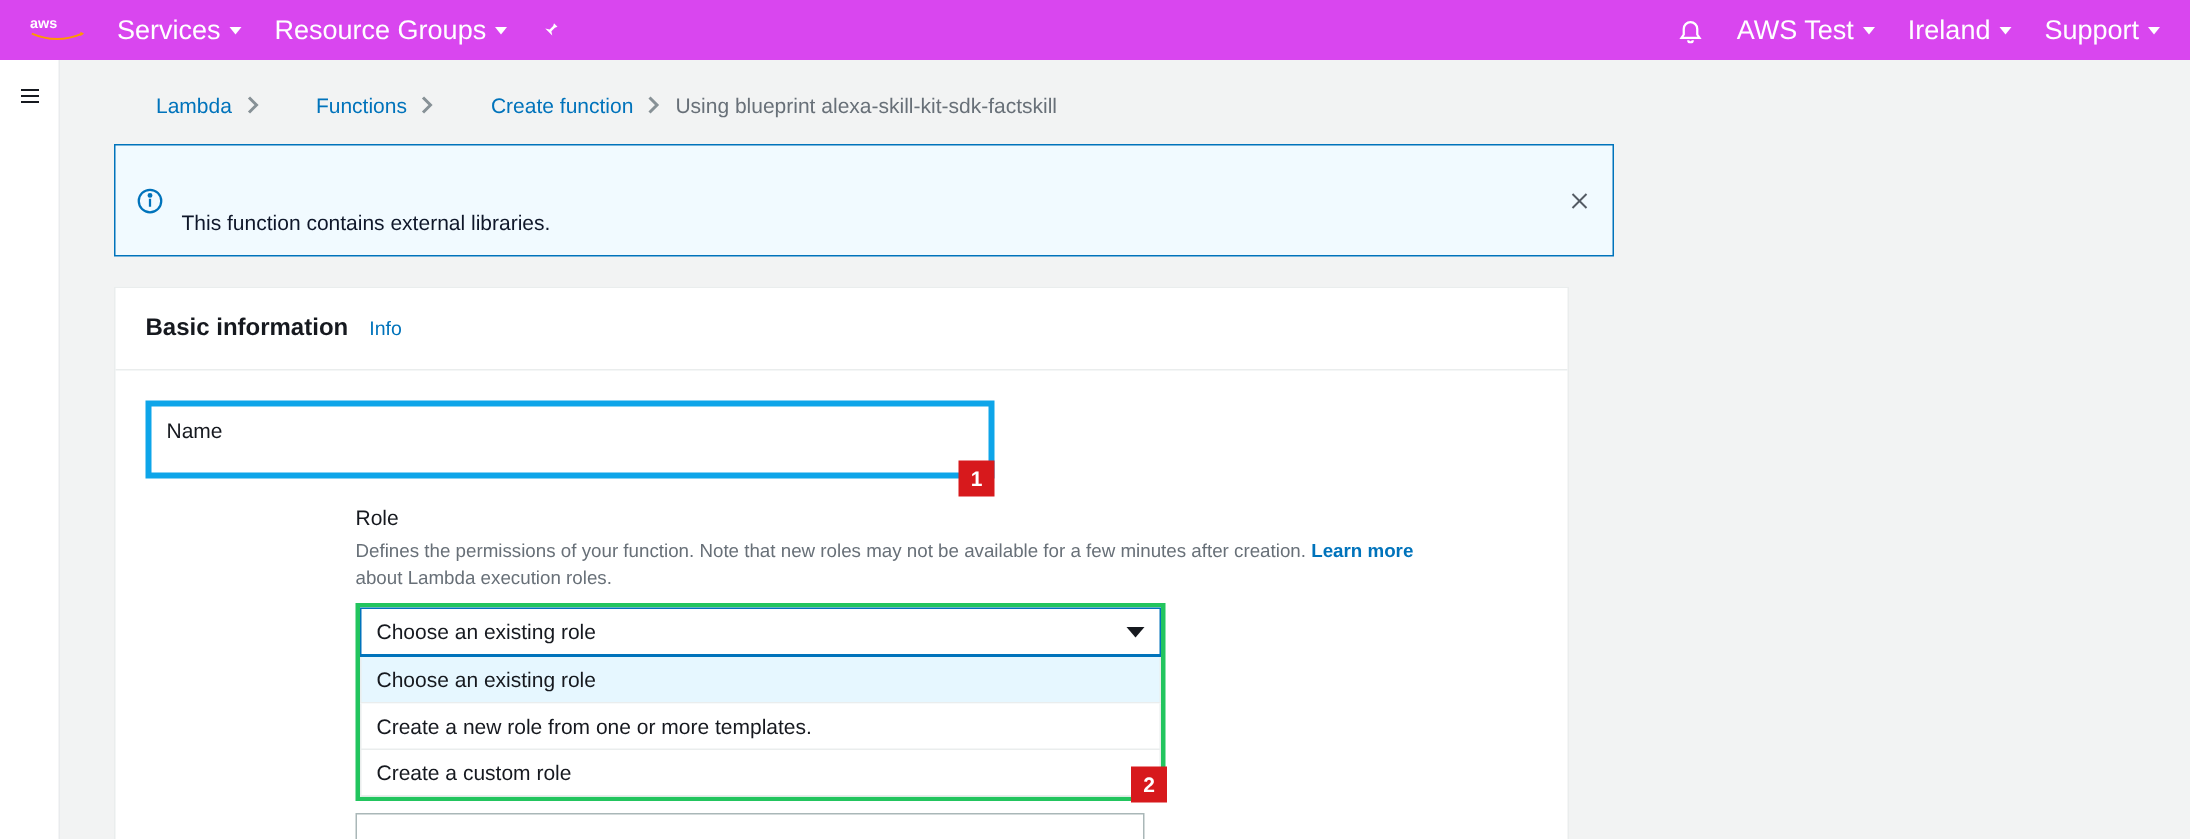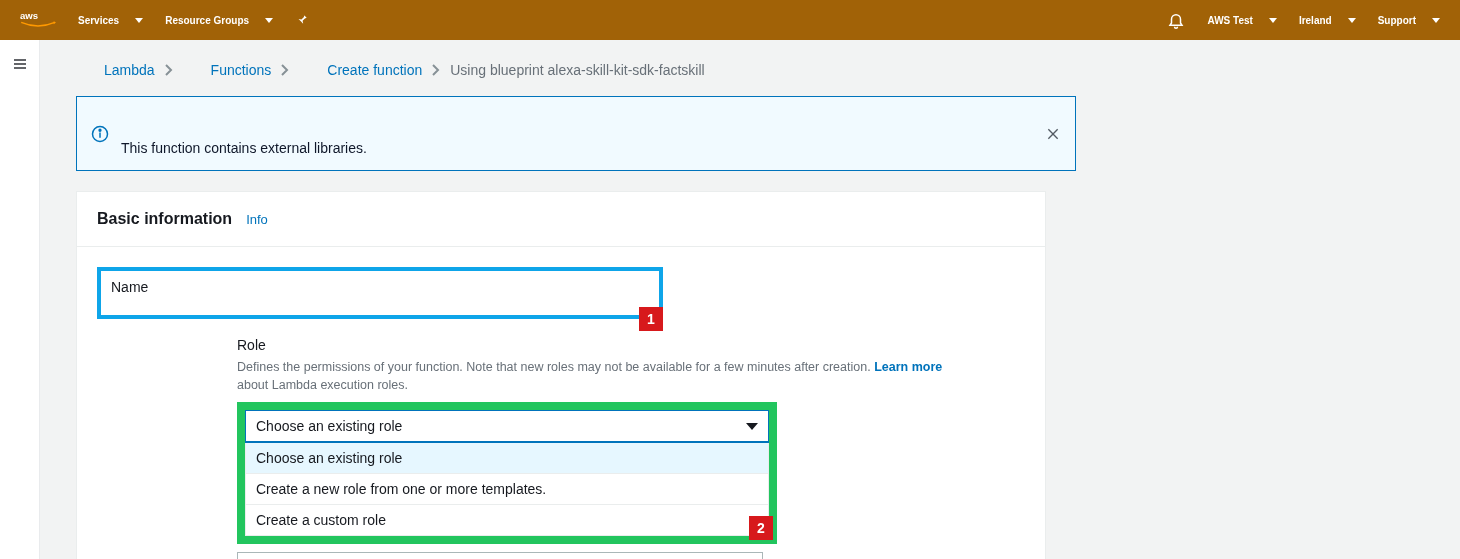--- a/index.html
+++ b/index.html
@@ -1,23 +1,23 @@
 <!DOCTYPE html>
 <html><head>
 <meta charset="utf-8">
 <style>
 * { margin: 0; padding: 0; box-sizing: border-box; font-family: "Amazon Ember", "Helvetica Neue", Arial, sans-serif; }
 body { background: #f2f3f3; font-size: 14px; color: #16191f; }
 
 
-.topnav { background: #a16207; height: 40px; display: flex; align-items: center; padding: 0 20px; color: #fff; }
+.topnav { background: #d946ef; height: 40px; display: flex; align-items: center; padding: 0 20px; color: #fff; }
 .topnav-left { display: flex; align-items: center; gap: 22px; }
 .aws-logo { display: flex; align-items: center; height: 40px; }
 .aws-logo svg { width: 36px; height: 22px; }
-.nav-item { font-size: 10px; font-weight: 700; display: flex; align-items: center; gap: 16px; cursor: pointer; }
+.nav-item { font-size: 18px; font-weight: 400; display: flex; align-items: center; gap: 6px; cursor: pointer; }
 .nav-item .caret { width: 0; height: 0; border-left: 4px solid transparent; border-right: 4px solid transparent; border-top: 5px solid #fff; }
 .pin-icon-wrap { cursor: pointer; }
 .topnav-right { margin-left: auto; display: flex; align-items: center; gap: 22px; }
 .bell-icon svg { width: 18px; height: 18px; display:block; }
 
 
 .layout { display: flex; }
 .side-strip { width: 40px; background: #fff; border-right: 1px solid #e9ebed; display: flex; justify-content: center; padding-top: 16px; }
 .hamburger { cursor: pointer; }
 .hamburger svg { width:16px; height:16px; }
@@ -48,21 +48,21 @@
 
 .name-box { border: 4px solid #0ea5e9; padding: 8px 10px 14px 10px; position: relative; width: 566px; }
 .name-box .callout { position: absolute; right: -4px; bottom: -4px; transform: translateY(50%); background: #d7191c; color: #fff; width: 24px; height: 24px; display: flex; align-items: center; justify-content: center; font-weight: 700; font-size: 14px; }
 .form-label { font-weight: 500; color: #16191f; margin-bottom: 6px; display:block; }
 .text-input { width: 520px; padding: 6px 10px; border: 1px solid #aab7b8; }
 
 .role-section { margin-top: 18px; margin-left: 140px; }
 .role-desc { color: #687078; font-size: 12.5px; margin-top: 2px; line-height: 1.4; }
 .role-desc a { color: #0073bb; font-weight: 600; text-decoration: none; }
 
-.role-select-wrap { border: 8px solid #22c55e; margin-top: 8px; width: 540px; position: relative; }
+.role-select-wrap { border: 3px solid #22c55e; margin-top: 8px; width: 540px; position: relative; }
 .role-select-wrap .callout { position: absolute; right: -4px; bottom: -4px; transform: none; background: #d7191c; color: #fff; width: 24px; height: 24px; display: flex; align-items: center; justify-content: center; font-weight: 700; font-size: 14px; }
 .select-trigger { display: flex; align-items: center; justify-content: space-between; border: 1px solid #0073bb; border-bottom: 2px solid #0073bb; background: #fff; padding: 7px 10px; cursor: pointer; }
 .select-trigger .tri { width:0; height:0; border-left:6px solid transparent; border-right:6px solid transparent; border-top:7px solid #16191f; }
 .option { padding: 7px 10px; background: #fff; border: 1px solid #eaeded; border-top: none; cursor: pointer; }
 .option.highlight { background: #e6f7ff; }
 
 
 .template-field { margin-top: 8px; }
 .template-field .text-input { width: 526px; }
 

